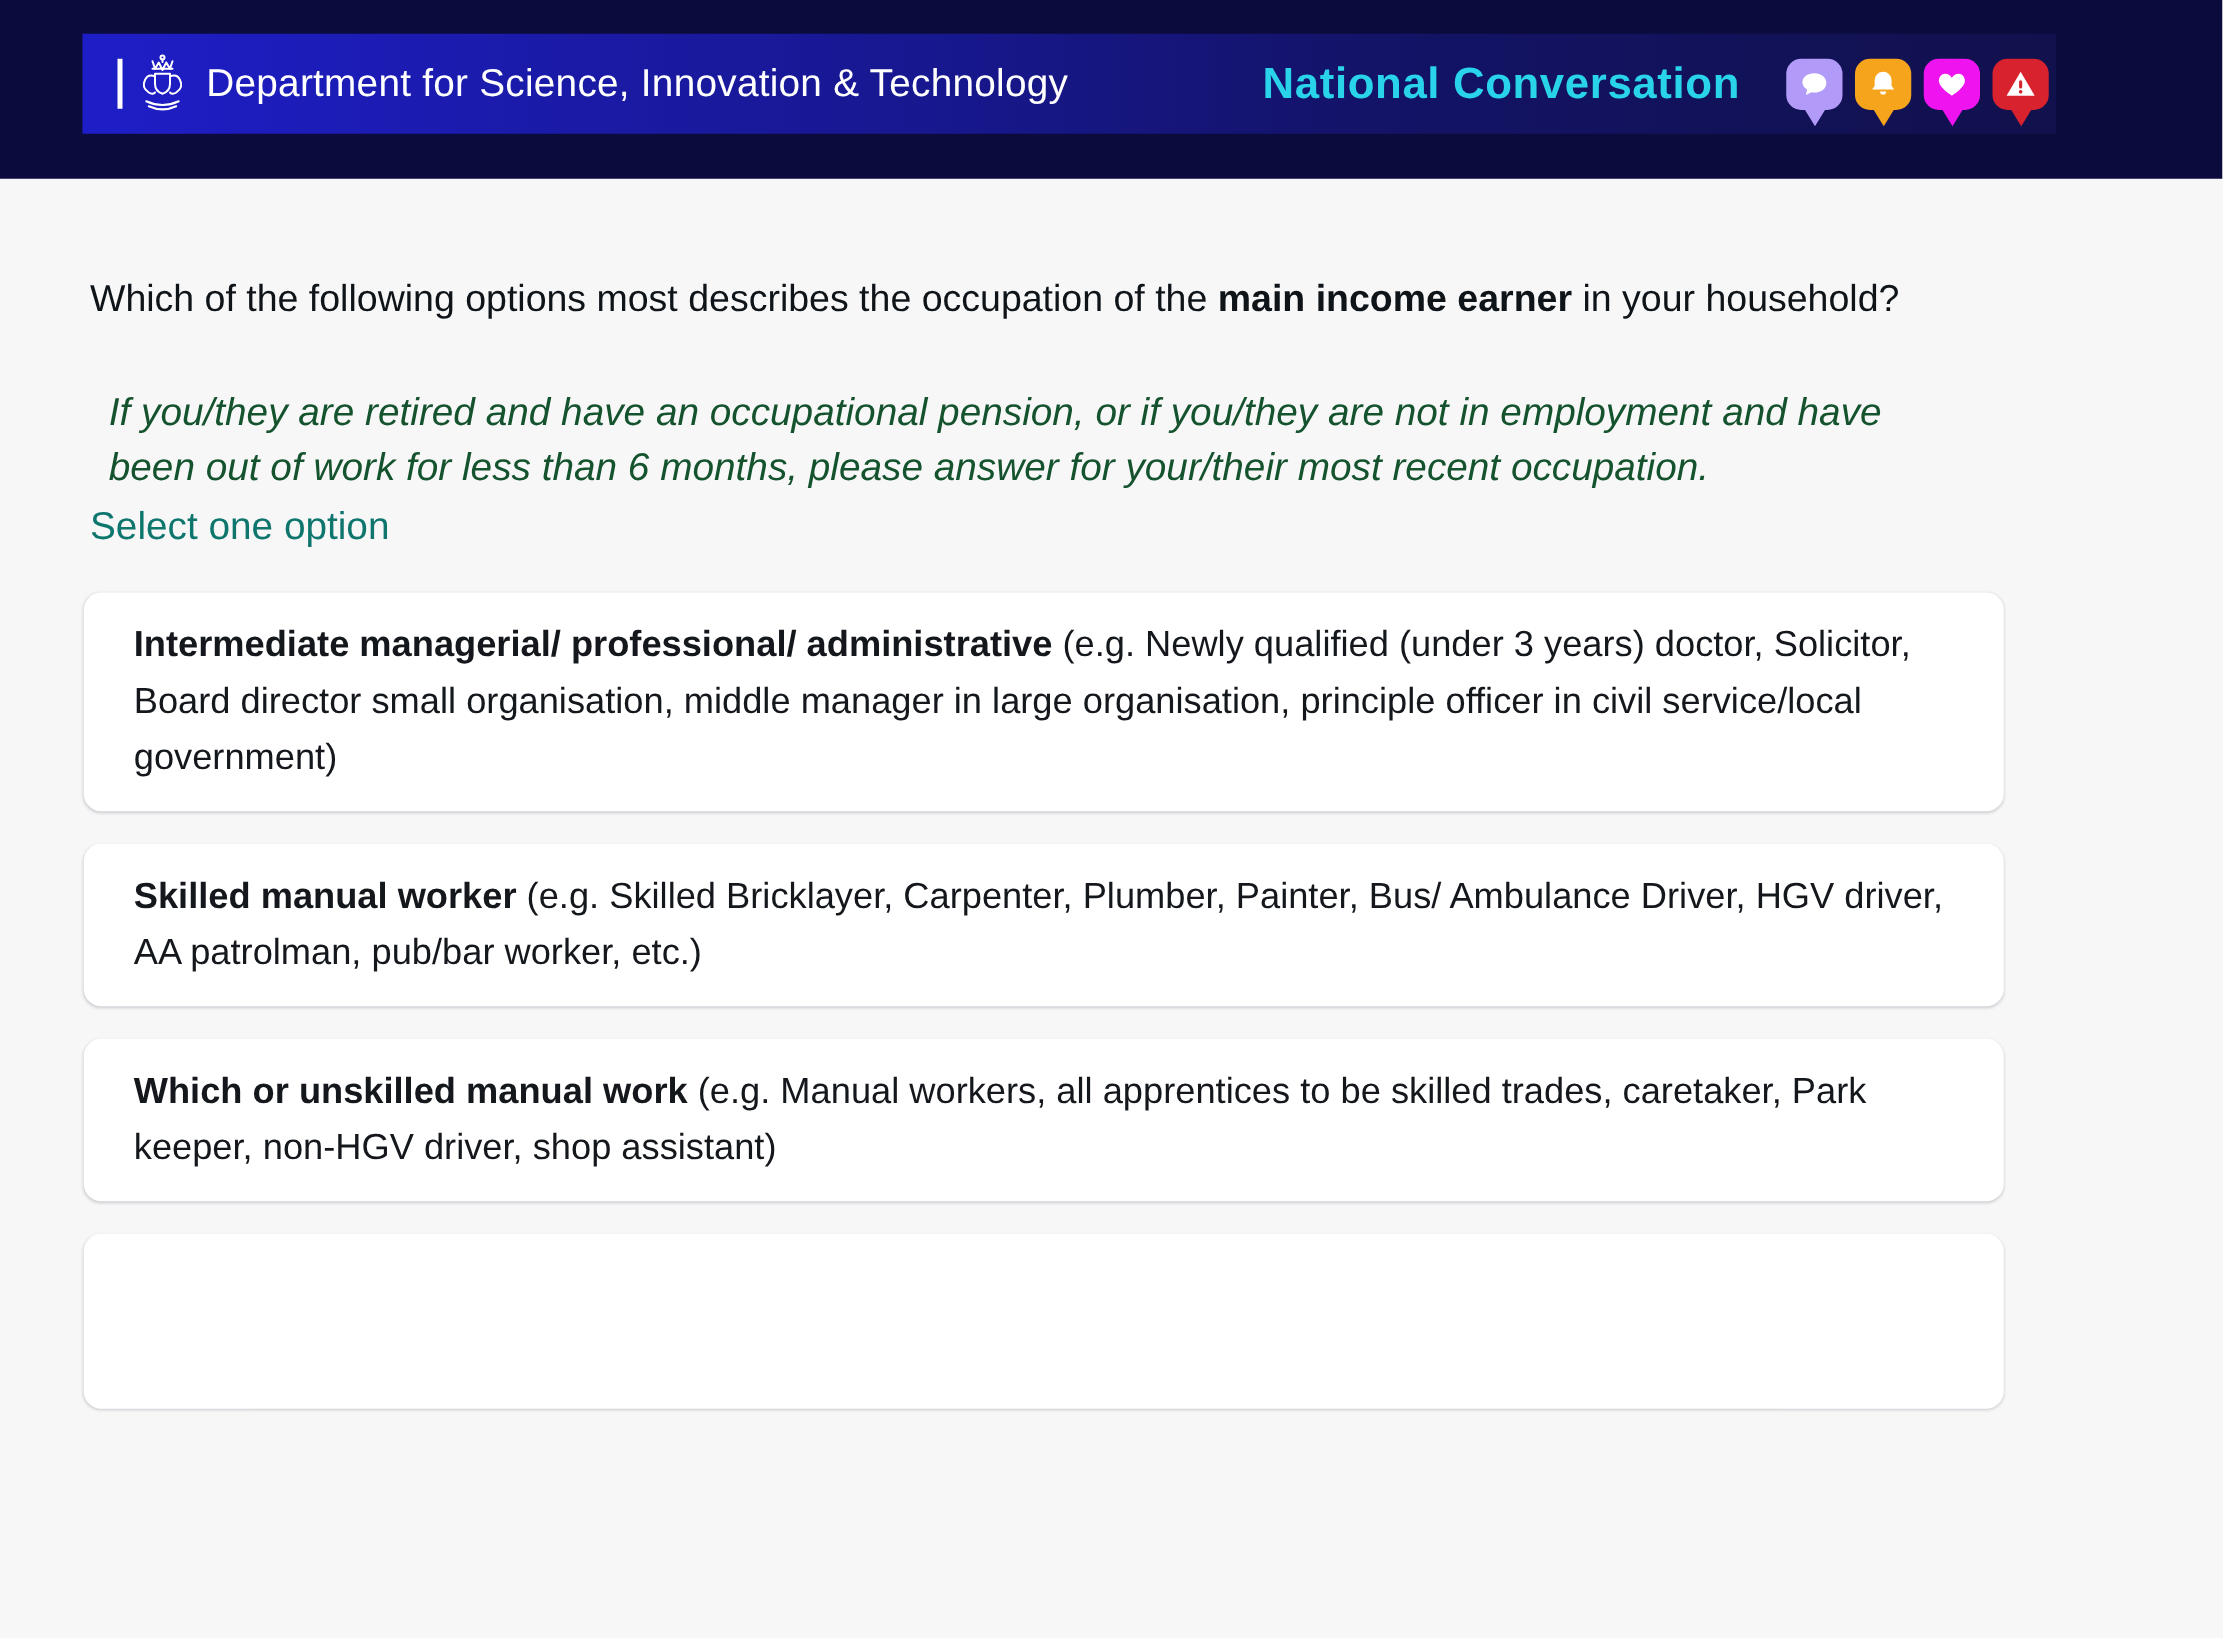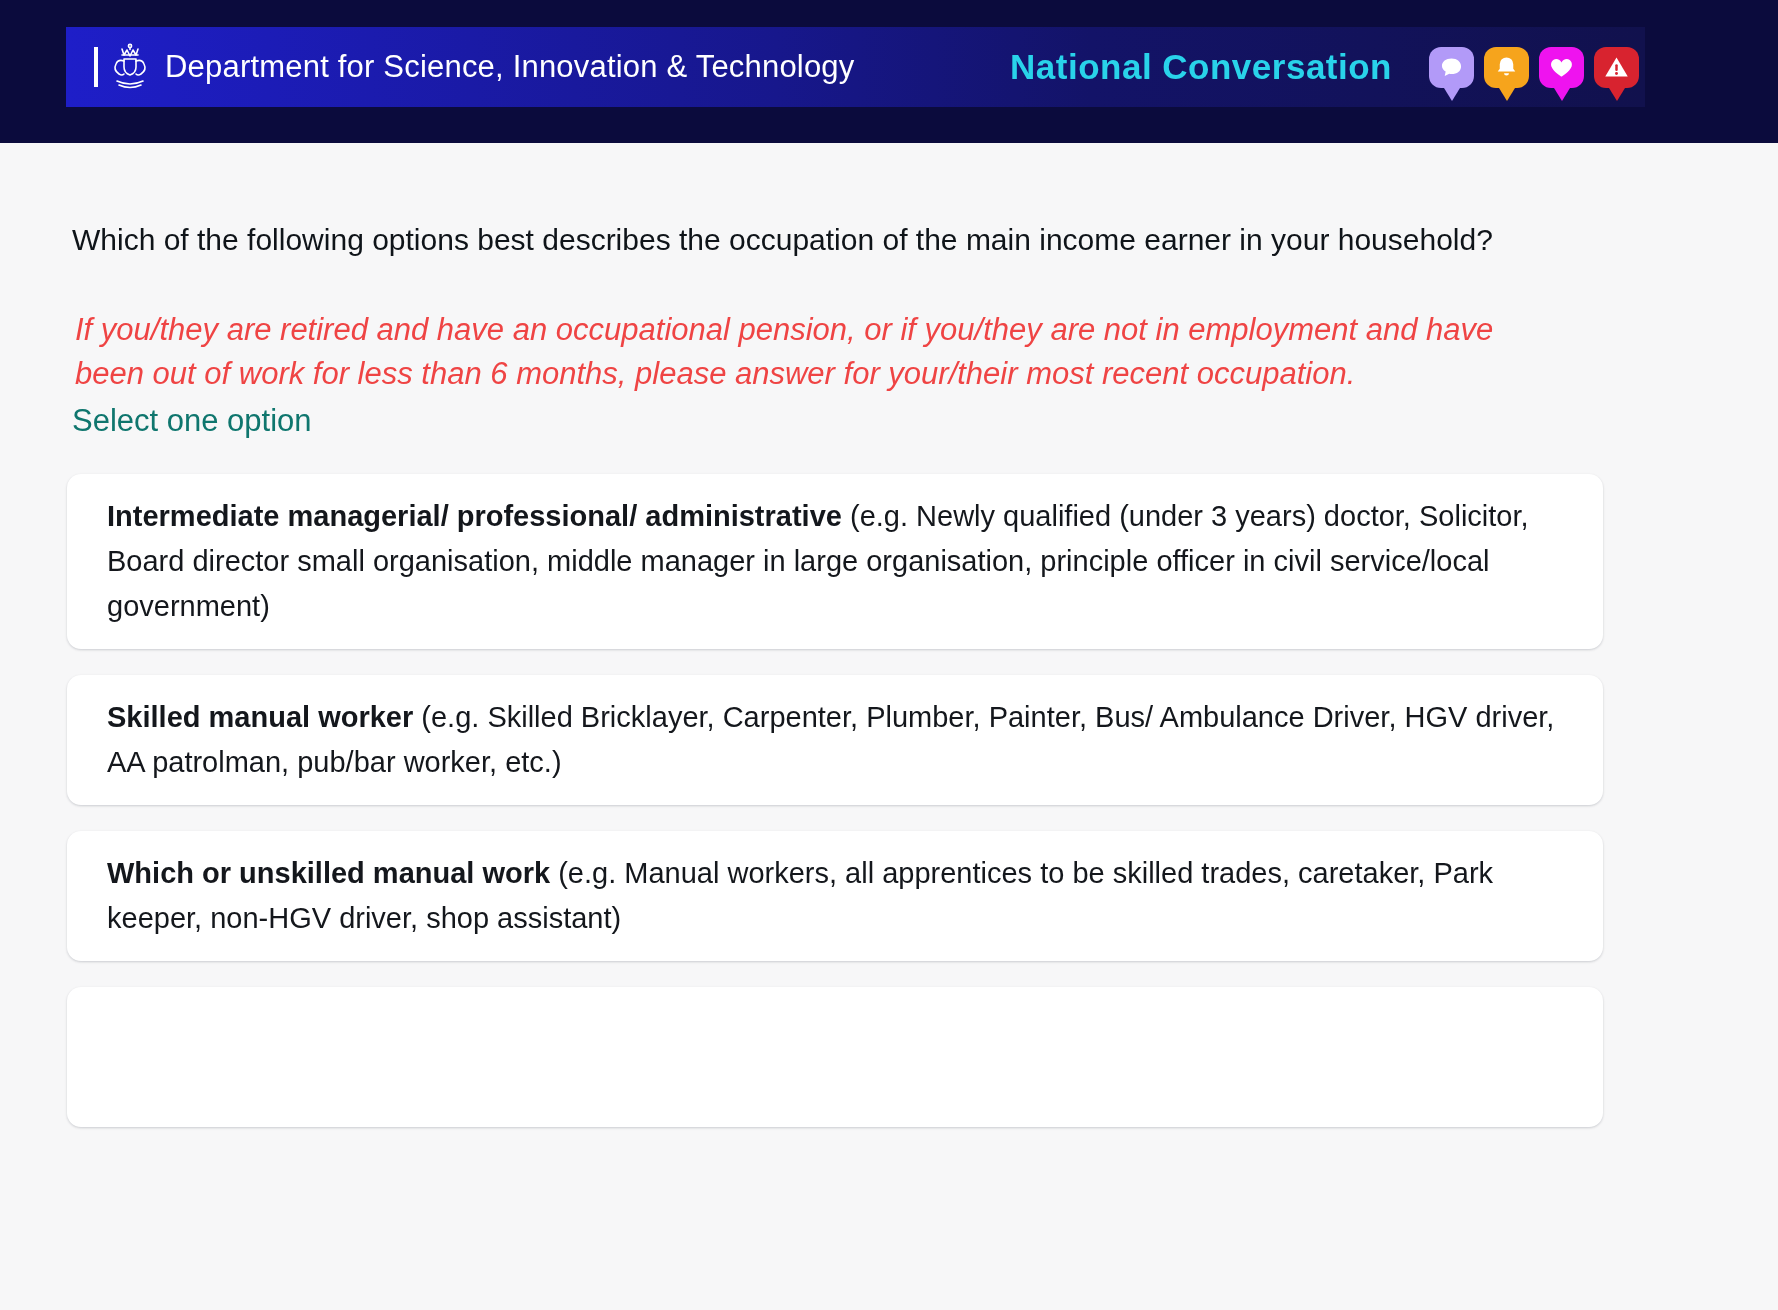--- a/index.html
+++ b/index.html
@@ -50,24 +50,24 @@
   .badge-heart  { background:#ef13ef; } .badge-heart::after  { border-top-color:#ef13ef; }
   .badge-alert  { background:#d8232f; } .badge-alert::after  { border-top-color:#d8232f; }
   .pin-badge svg { width:27px; height:27px; display:block; }
 
   
   .main { padding:77px 0 0 67px; width:1603px; }
   .question {
     margin-left:5px;
     font-size:30px; line-height:40px; color:#0f1419; white-space:nowrap;
   }
-  .question b { font-weight:400; }
+  .question b { font-weight:700; }
   .instructions {
-    margin:48px 0 0 8px;
-    font-style:italic; font-size:31px; line-height:44px; color:#ef4444;
+    margin:48px 0 0 20px;
+    font-style:italic; font-size:31px; line-height:44px; color:#14532d;
     white-space:pre-line;
   }
   .select-hint {
     margin:5px 0 0 5px;
     font-size:31px; line-height:40px; color:#0f766e;
   }
 
   .options { margin-top:33px; }
   .option-card {
     width:1536px;
@@ -131,21 +131,21 @@
           <path fill="#ffffff" d="M12 3 L22 20 H2 Z"></path>
           <rect x="10.9" y="9" width="2.2" height="6" rx="1.1" fill="#d8232f"></rect>
           <circle cx="12" cy="17.3" r="1.3" fill="#d8232f"></circle>
         </svg>
       </div>
     </div>
   </div>
 </div>
 
 <div class="main">
-  <p class="question"><span>Which of the following options best describes the occupation of the </span><b>main income earner</b><span> in your household?</span></p>
+  <p class="question"><span>Which of the following options most describes the occupation of the </span><b>main income earner</b><span> in your household?</span></p>
 
   <p class="instructions">If you/they are retired and have an occupational pension, or if you/they are not in employment and have
 been out of work for less than 6 months, please answer for your/their most recent occupation.</p>
 
   <p class="select-hint">Select one option</p>
 
   <div class="options">
     <div class="option-card">
       <span class="lead">Intermediate managerial/ professional/ administrative</span>
       <span class="rest">(e.g. Newly qualified (under 3 years) doctor, Solicitor, Board director small organisation, middle manager in large organisation, principle officer in civil service/local government)</span>

